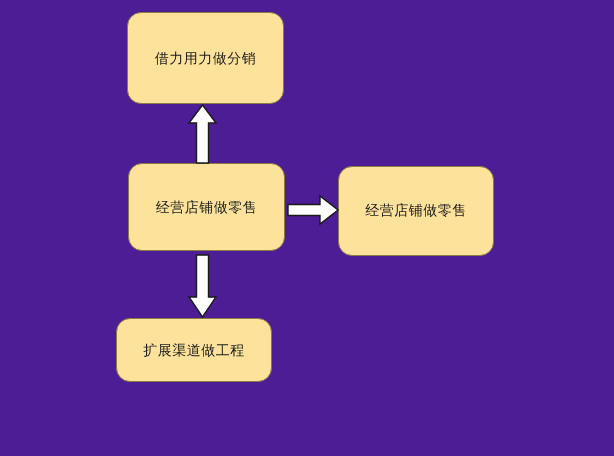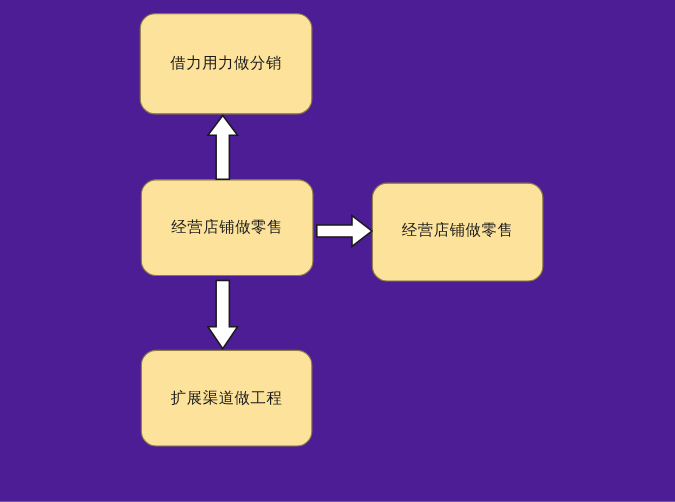--- a/index.html
+++ b/index.html
@@ -62,21 +62,21 @@
   </div>
 
   <div class="node" id="node-center" style="left: 128px; top: 163px; width: 157px; height: 88px; background: rgb(252, 226, 155); border-color: rgb(138, 122, 67); color: rgb(26, 26, 26);">
     <span class="node-label">经营店铺做零售</span>
   </div>
 
   <div class="node" id="node-right" style="left: 338px; top: 166px; width: 156px; height: 90px; background: rgb(252, 226, 155); border-color: rgb(138, 122, 67); color: rgb(26, 26, 26); font-family: Liberation Serif, serif;">
     <span class="node-label">经营店铺做零售</span>
   </div>
 
-  <div class="node" id="node-bottom" style="left: 128px; top: 318px; width: 156px; height: 88px; background: rgb(252, 226, 155); border-color: rgb(138, 122, 67); color: rgb(26, 26, 26);">
+  <div class="node" id="node-bottom" style="left: 116px; top: 318px; width: 156px; height: 64px; background: rgb(252, 226, 155); border-color: rgb(138, 122, 67); color: rgb(26, 26, 26);">
     <span class="node-label">扩展渠道做工程</span>
   </div>
 
   <div class="arrow" id="arrow-up" style="left: 188px; top: 104px; width: 29px; height: 60px;">
     <svg id="svg-arrow-up" viewBox="0 0 29 60" preserveAspectRatio="none" width="29" height="60">
       <polygon points="14.5,1 28,19 20.5,19 20.5,59 8.5,59 8.5,19 1,19" style="fill: rgb(255, 255, 255); stroke: rgb(26, 26, 26);"></polygon>
     </svg>
   </div>
 
   <div class="arrow" id="arrow-right" style="left: 287px; top: 195px; width: 52px; height: 30px;">

